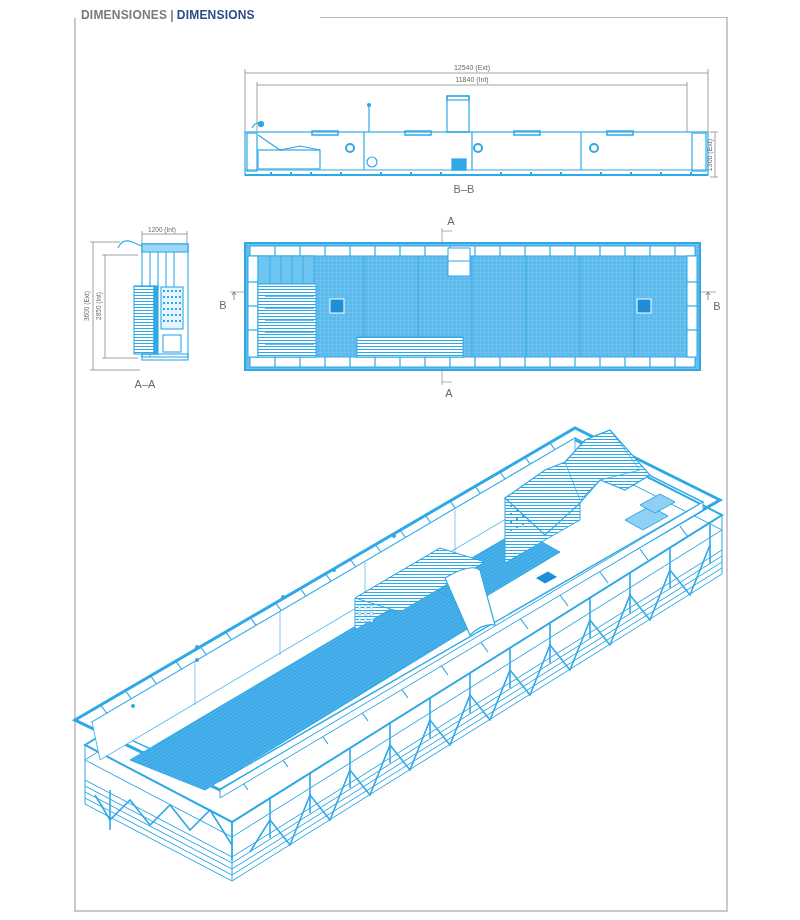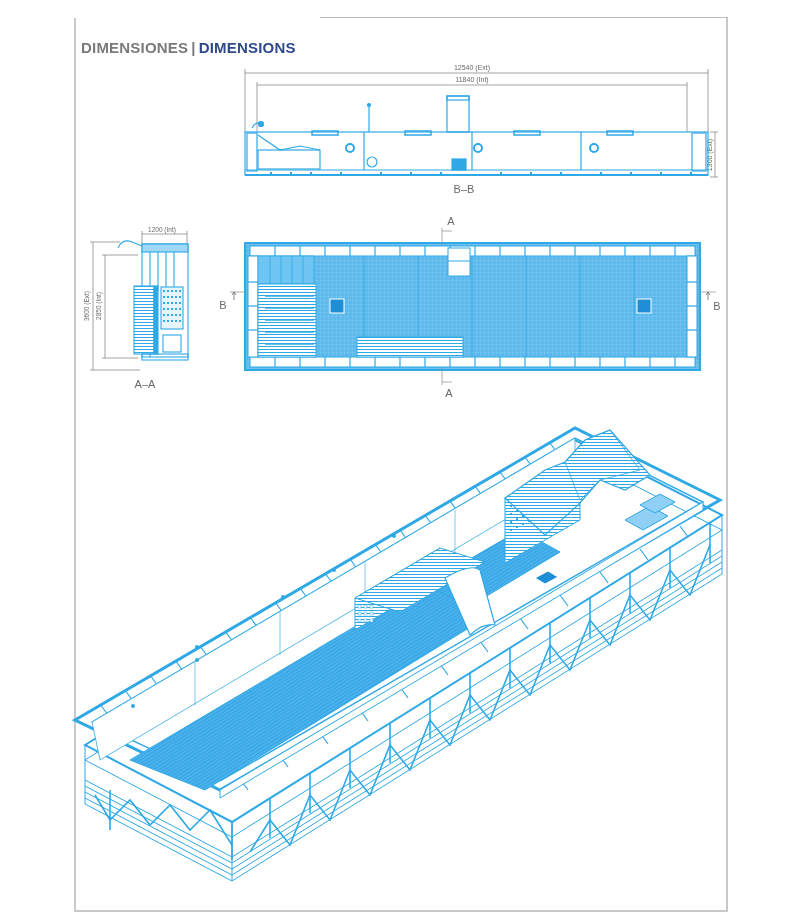--- a/index.html
+++ b/index.html
@@ -1,21 +1,21 @@
 <!DOCTYPE html>
 <html><head>
 <meta charset="utf-8">
 <style>
   html, body { margin: 0; padding: 0; background: #ffffff; }
   body { width: 800px; height: 920px; position: relative; overflow: hidden; font-family: "Liberation Sans", sans-serif; }
   .frame-left { position: absolute; left: 74px; top: 18px; width: 0; height: 893px; border-left: 2px solid #c9c9c9; }
   .frame-right { position: absolute; left: 726px; top: 18px; width: 0; height: 893px; border-left: 2px solid #c9c9c9; }
   .frame-bottom { position: absolute; left: 74px; top: 910px; width: 654px; height: 0; border-top: 2px solid #c9c9c9; }
   .frame-top { position: absolute; left: 320px; top: 17px; width: 408px; height: 0; border-top: 1.5px solid #bdbdbd; }
-  .title { position: absolute; left: 81px; top: 8px; font-size: 15px; font-weight: bold; letter-spacing: 0.2px; white-space: nowrap; margin-top: 31px; }
+  .title { position: absolute; left: 81px; top: 8px; font-size: 12px; font-weight: bold; letter-spacing: 0.2px; white-space: nowrap; }
   .title .es { color: #7a7a7a; }
   .title .sep { color: #7a7a7a; margin: 0 3px; }
   .title .en { color: #2e4a8a; }
   svg { position: absolute; left: 0; top: 0; }
   .dim-text { font-family: "Liberation Sans", sans-serif; fill: #6a6a6a; }
   .label-text { font-family: "Liberation Sans", sans-serif; fill: #6a6a6a; }
 </style>
 </head>
 <body>
 

